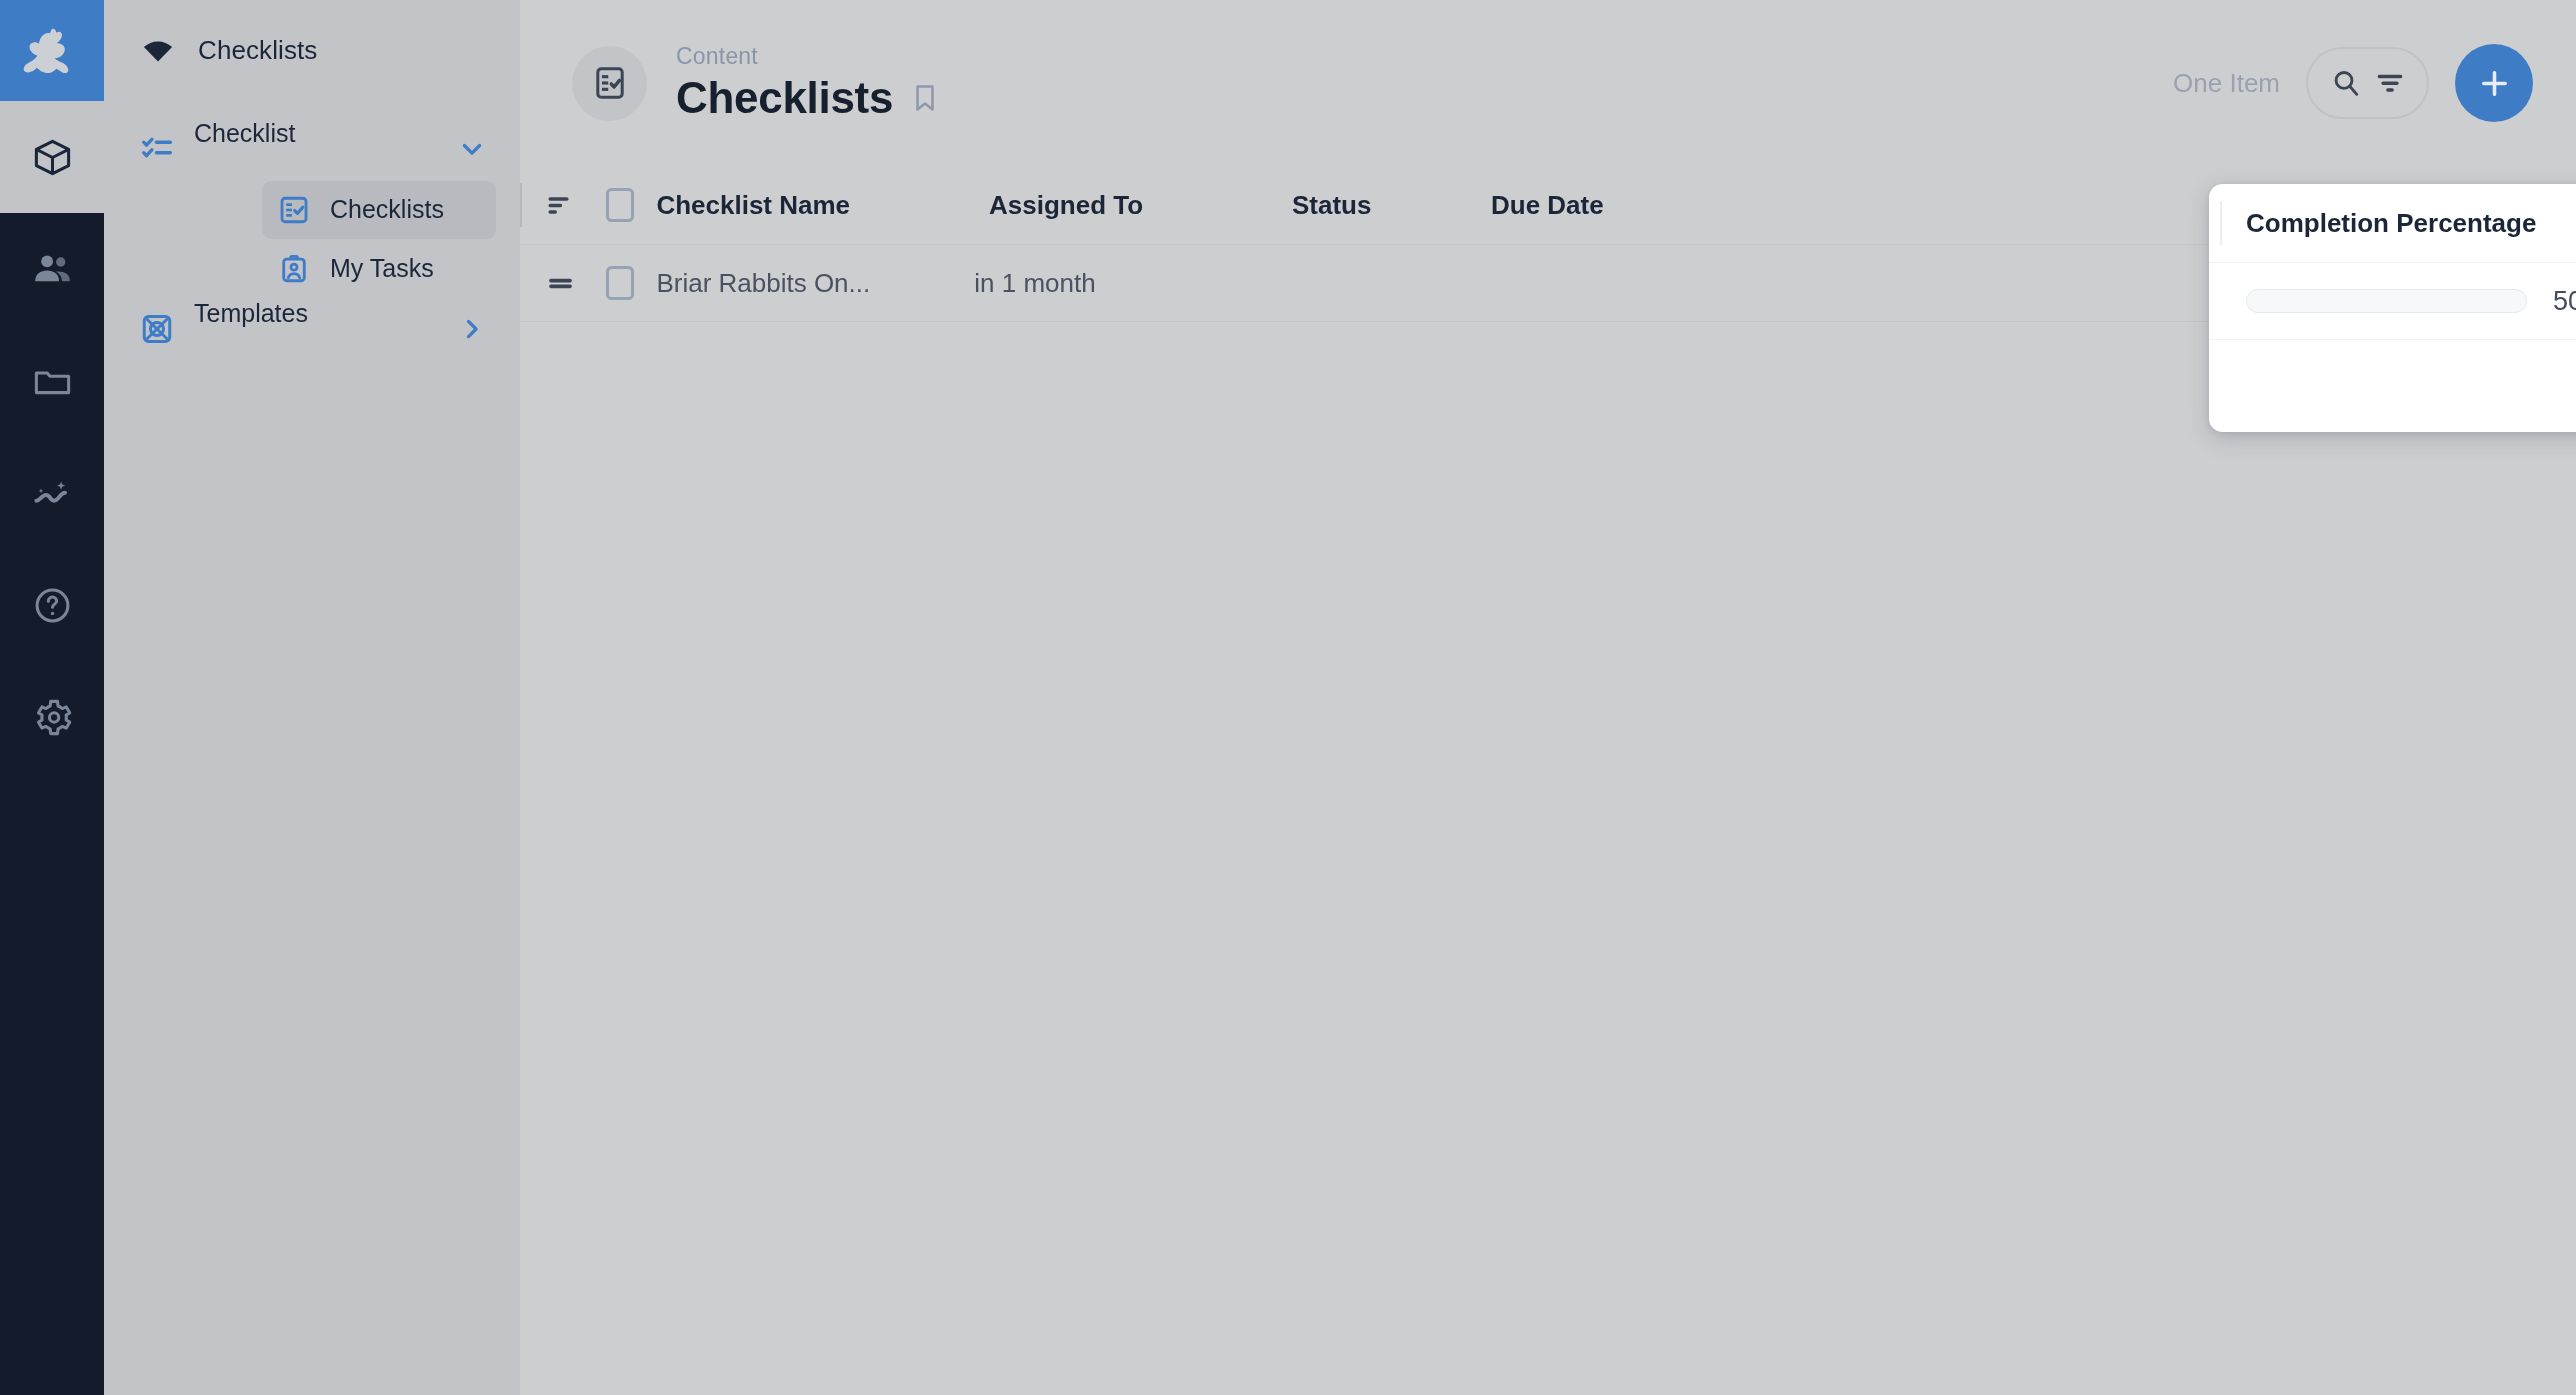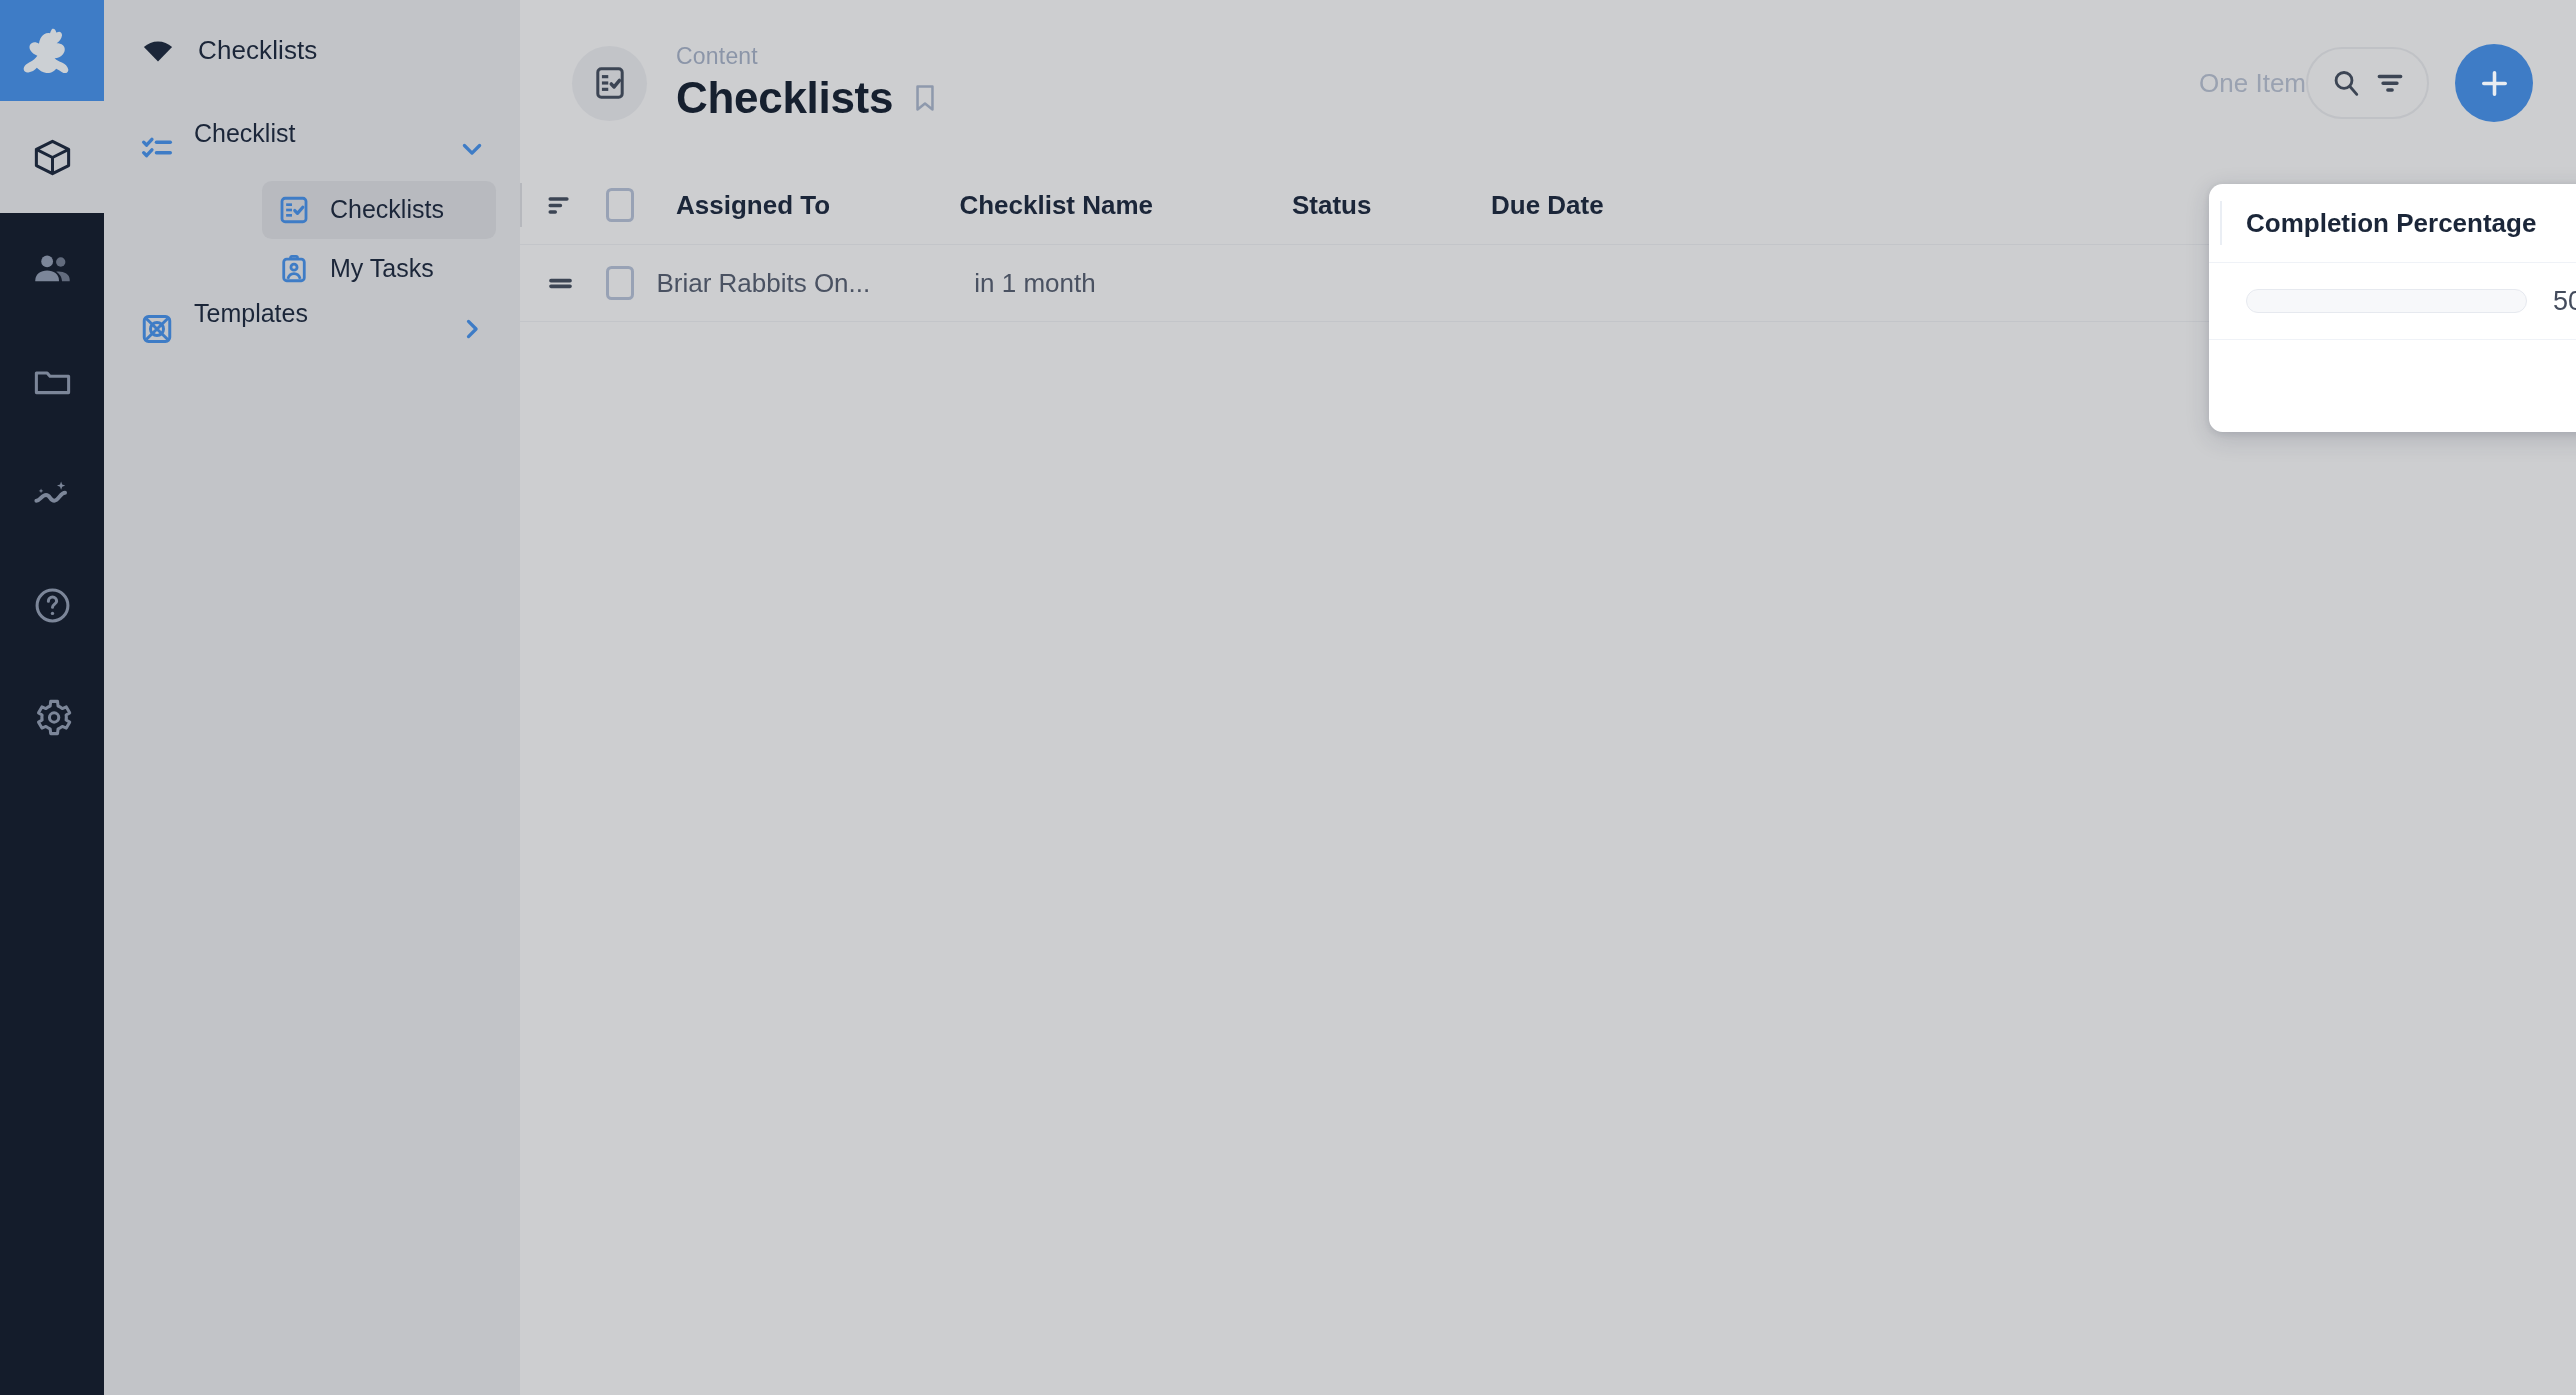--- a/index.html
+++ b/index.html
@@ -98,21 +98,21 @@
   }
   .page-titles { margin-left: 29px; }
   .breadcrumb {
     font-size: 23px; color: #8b95a8; margin-bottom: 3.7px;
     letter-spacing: 0.2px;
   }
   .title-row { display: flex; align-items: center; gap: 16px; }
   .page-title { font-size: 44px; font-weight: 700; color: #16202f; letter-spacing: -0.3px; }
   .bookmark { display:flex; align-items:center; cursor:pointer; }
   .spacer { flex: 1; }
-  .item-count { font-size: 26px; color: #9aa2b1; }
+  .item-count { font-size: 26px; color: #9aa2b1; margin-right: 26px; }
   .searchfilter {
     width: 123px; height: 72px;
     border: 2.5px solid #c0c2c6;
     border-radius: 36px;
     display: flex; align-items: center; justify-content: center; gap: 11px;
     cursor: pointer;
     margin-right: 26px;
   }
   .fab {
     width: 78px; height: 78px; border-radius: 50%;
@@ -388,26 +388,26 @@
 
       <div class="thead">
         <div class="cell c-handle">
           <svg viewBox="0 0 24 24" width="31" height="31" stroke="#3c4554" stroke-width="2.6" stroke-linecap="round">
             <path d="M4 7h13M4 12h8M4 17h4"></path>
           </svg>
         </div>
         <div class="cell c-check">
           <span class="cb"></span>
         </div>
+        <div class="cell c-name">
+          <span class="th-text">Checklist Name</span>
+        </div>
         <div class="cell c-assigned">
           <span class="sep" style="left:0"></span>
           <span class="th-text">Assigned To</span>
-        </div>
-        <div class="cell c-name">
-          <span class="th-text">Checklist Name</span>
         </div>
         <div class="cell c-status">
           <span class="sep" style="left:0"></span>
           <span class="th-text">Status</span>
         </div>
         <div class="cell c-due">
           <span class="sep" style="left:0"></span>
           <span class="th-text">Due Date</span>
         </div>
         <div class="cell c-comp">

